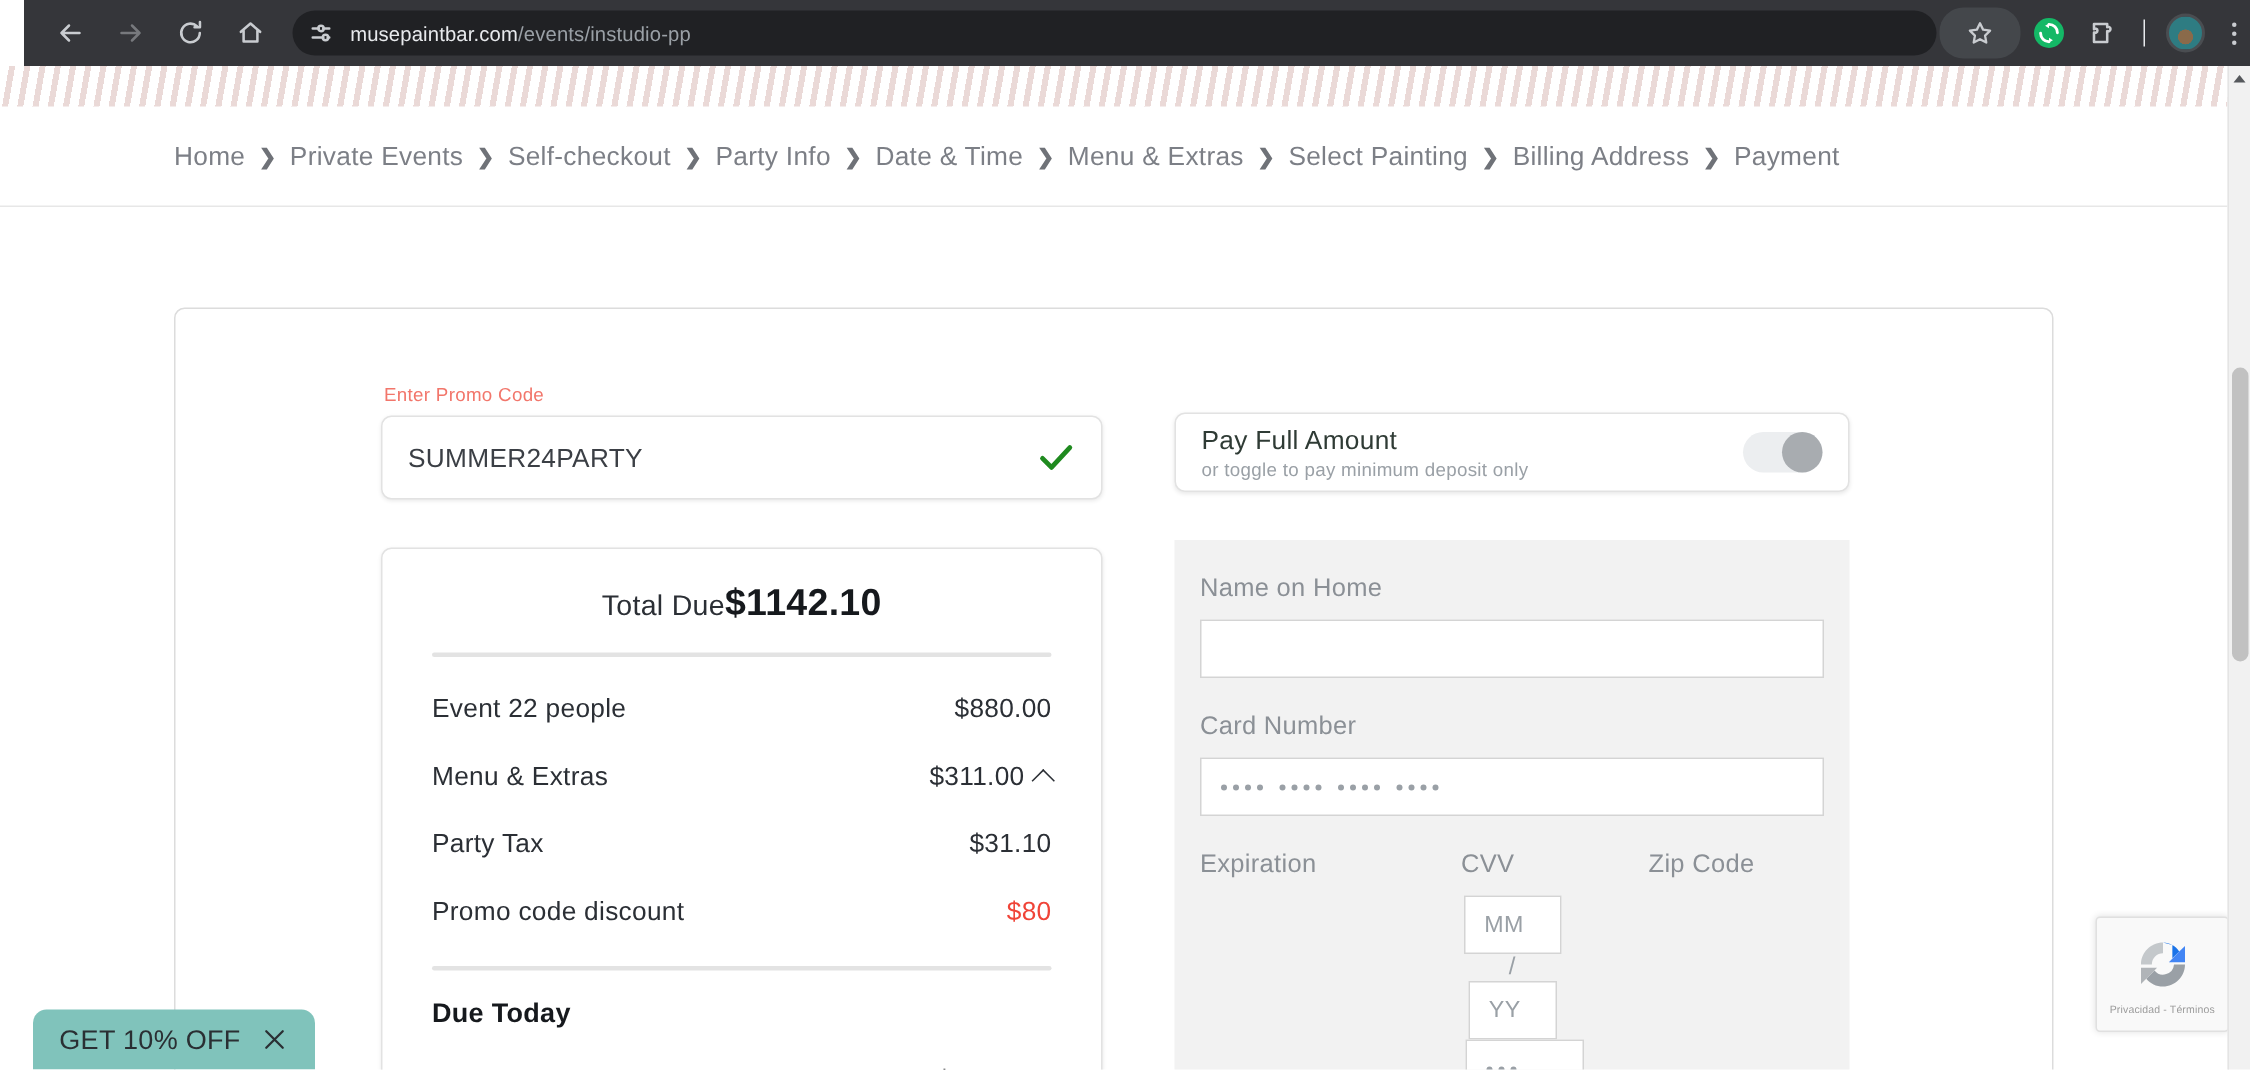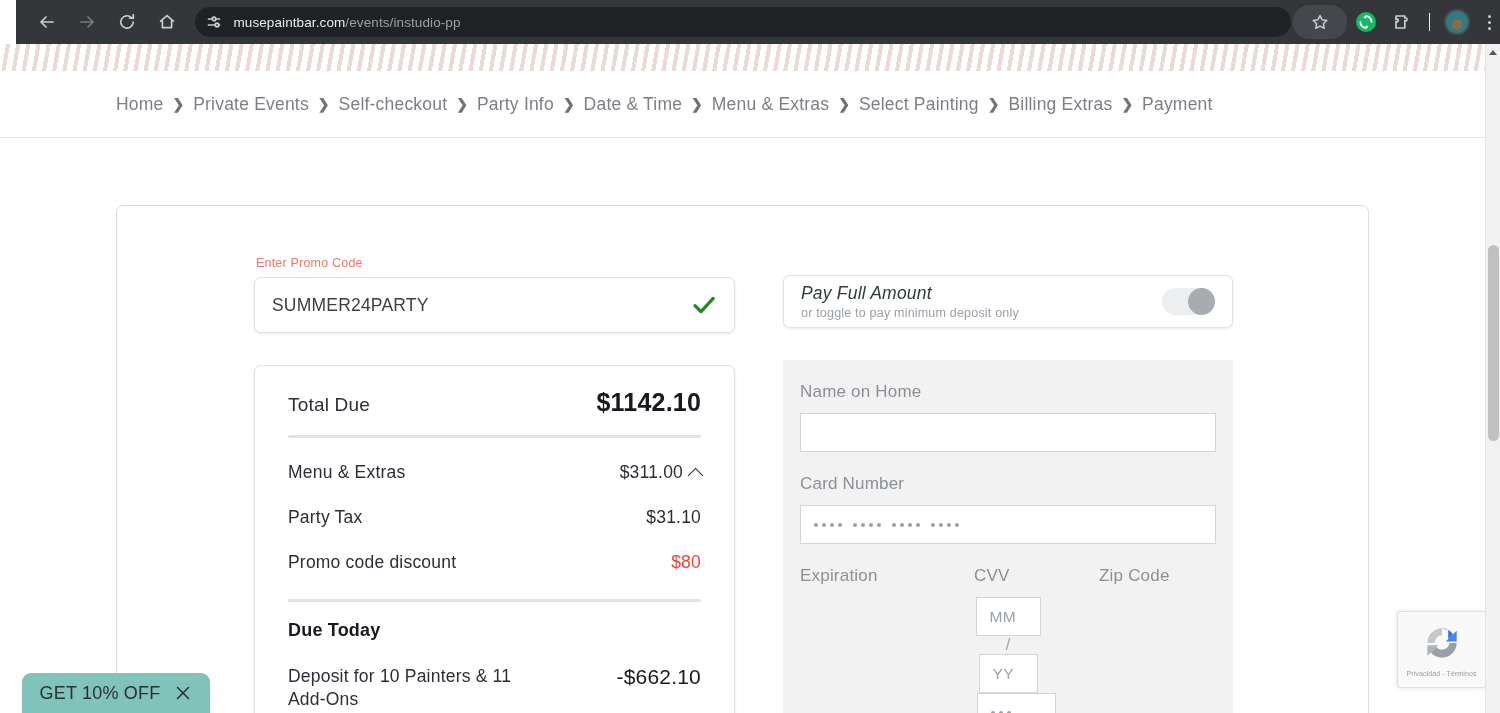--- a/index.html
+++ b/index.html
@@ -132,21 +132,21 @@
 
   
   #summary-card {
     margin-top: 32px;
     background: #fff; border: 1px solid #e2e2e2; border-radius: 7px;
     box-shadow: 0 1px 3px rgba(0,0,0,.09);
     padding: 22px 33px 8px 33px;
     height: 361px; overflow: hidden;
   }
   .srow { display: flex; align-items: baseline; justify-content: space-between; }
-  #total-row { padding-bottom: 16px; }
+  #total-row { padding-bottom: 16px; justify-content: center; }
   #total-label { font-size: 19px; color: #2b2f35; letter-spacing: .2px; }
   #total-value { font-size: 25px; font-weight: 700; color: #16191d; letter-spacing: .2px; }
   .divider { height: 3px; background: #e3e3e3; border-radius: 2px; margin: 2px 0 12px 0; }
   .line-row { padding: 12px 0; }
   .line-label { font-size: 17.5px; color: #2b2f35; letter-spacing: .2px; }
   .line-value { font-size: 17.5px; color: #2b2f35; letter-spacing: .2px;
                 display: inline-flex; align-items: center; gap: 7px; }
   .line-value.neg { color: #f04438; }
   .chev-up { display:inline-block; width: 11px; height: 11px;
              border-left: 1.8px solid #2b2f35; border-top: 1.8px solid #2b2f35;
@@ -160,21 +160,21 @@
 
   
   #pay-toggle-box {
     height: 53px; background: #fff;
     border: 1px solid #e2e2e2; border-radius: 7px;
     box-shadow: 0 1px 3px rgba(0,0,0,.09);
     display: flex; align-items: center; padding: 0 17px;
     margin-top: 19px;
   }
   #pay-toggle-text { flex: 1; }
-  #pay-title { font-size: 17.5px; color: #2f3b35; letter-spacing: .2px; font-style: italic; }
+  #pay-title { font-size: 17.5px; color: #2f3b35; letter-spacing: .2px; }
   #pay-sub { font-size: 12.5px; color: #9aa0a6; margin-top: 2px; letter-spacing: .2px; }
   #pay-switch {
     width: 53px; height: 27px; border-radius: 14px;
     background: #eceef0; position: relative; flex: none;
   }
   #pay-knob {
     position: absolute; right: 0px; top: 0px;
     width: 27px; height: 27px; border-radius: 50%;
     background: #a8acb0;
   }
@@ -332,21 +332,21 @@
     <span class="crumb">Self-checkout</span>
     <span class="crumb-sep">❯</span>
     <span class="crumb">Party Info</span>
     <span class="crumb-sep">❯</span>
     <span class="crumb">Date &amp; Time</span>
     <span class="crumb-sep">❯</span>
     <span class="crumb">Menu &amp; Extras</span>
     <span class="crumb-sep">❯</span>
     <span class="crumb">Select Painting</span>
     <span class="crumb-sep">❯</span>
-    <span class="crumb">Billing Extras</span>
+    <span class="crumb">Billing Address</span>
     <span class="crumb-sep">❯</span>
     <span class="crumb">Payment</span>
   </nav>
 
   <section id="checkout-card">
     <div id="cols">
 
       <div id="col-left">
 
         <div id="promo-label">Enter Promo Code</div>
@@ -358,20 +358,26 @@
         </div>
 
         <div id="summary-card">
 
           <div class="srow" id="total-row">
             <span id="total-label">Total Due</span>
             <span id="total-value">$1142.10</span>
           </div>
           <div class="divider"></div>
 
+          <div class="srow line-row">
+            <span class="line-label">Event 22 people</span>
+            <span class="line-value">
+              <span>$880.00</span>
+            </span>
+          </div>
 
           <div class="srow line-row">
             <span class="line-label">Menu &amp; Extras</span>
             <span class="line-value">
               <span>$311.00</span>
               <i class="chev-up"></i>
             </span>
           </div>
 
           <div class="srow line-row">

